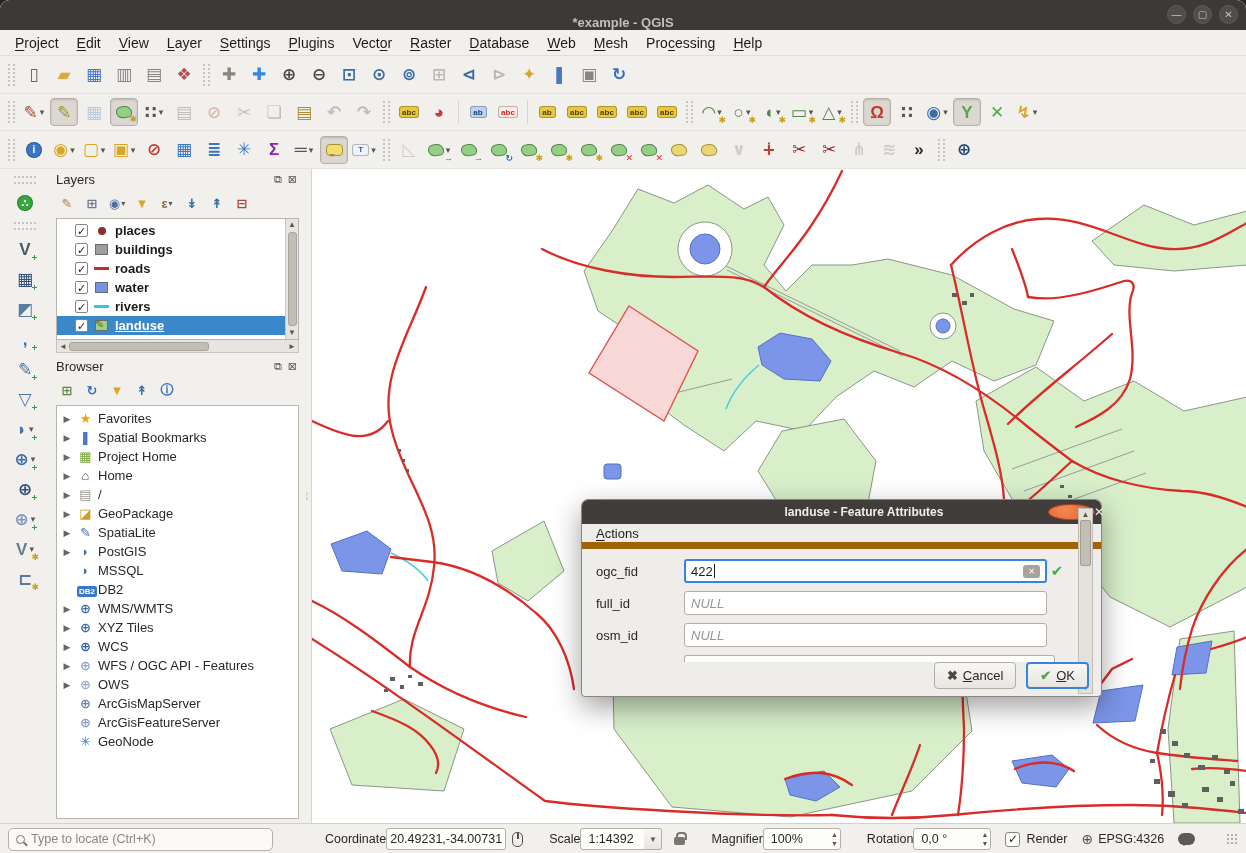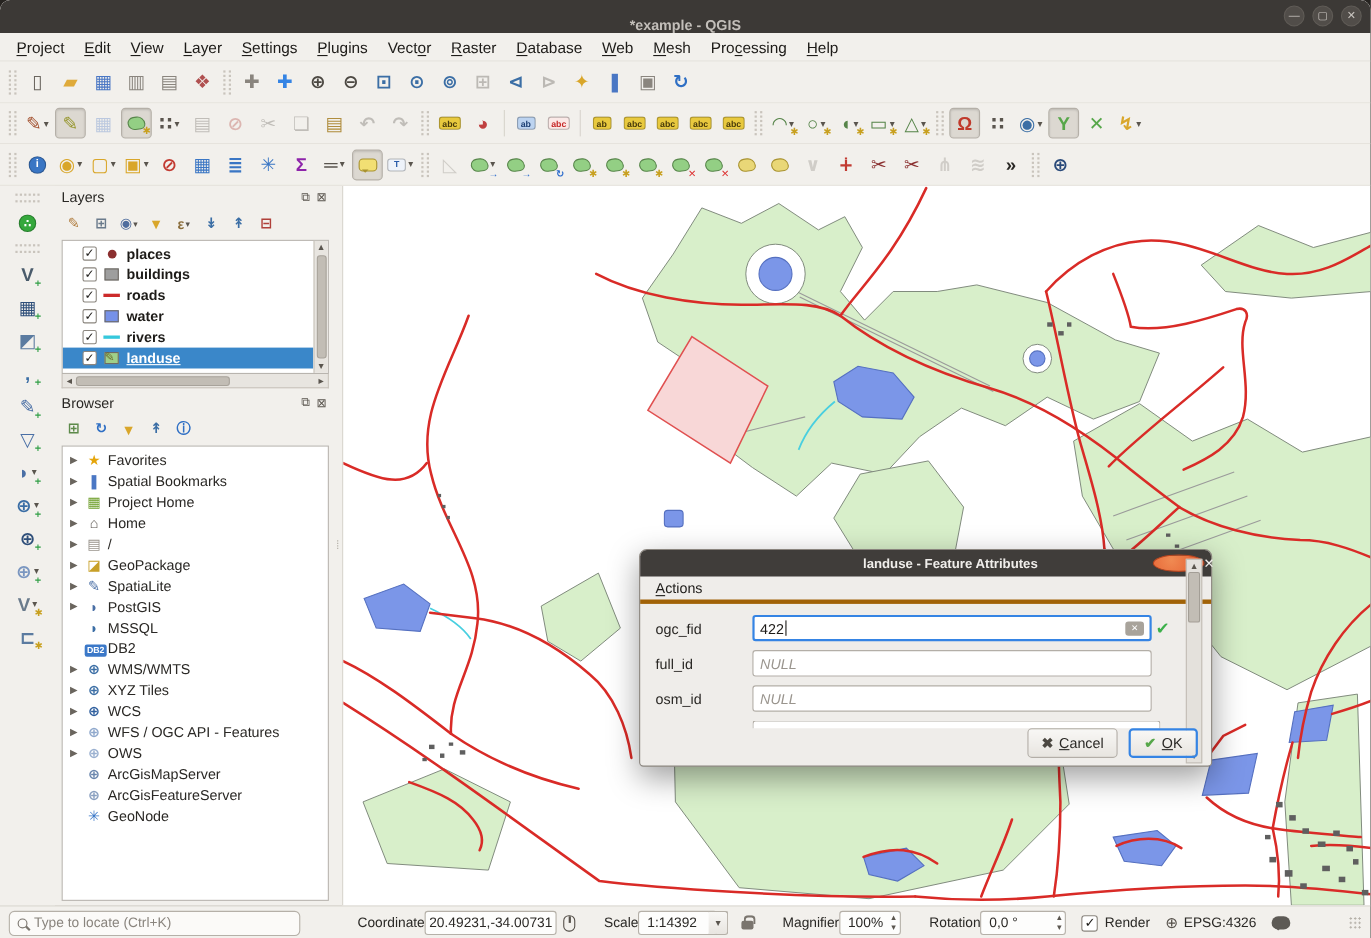--- a/index.html
+++ b/index.html
@@ -95,21 +95,21 @@
   .map{flex:1;position:relative;background:#fff;border-left:1px solid #d8d4cd;overflow:hidden;}
   .map svg{display:block;}
   
   .dlg{position:absolute;left:269px;top:330px;width:521px;height:198px;background:#efedea;
        border:1px solid #8a857e;border-radius:7px 7px 4px 4px;box-shadow:0 10px 28px rgba(0,0,0,.38);}
   .dlg-title{height:24px;background:#403d3a;border-radius:6px 6px 0 0;display:flex;align-items:center;justify-content:center;position:relative;}
   .dlg-title span{color:#f0eeeb;font-size:12px;font-weight:bold;padding-left:45px;}
   .dlg-close{position:absolute;right:6px;top:4px;width:16px;height:16px;border-radius:50%;
              background:radial-gradient(circle at 35% 30%,#f08a52,#e2572b);border:1px solid #b5441f;
              color:#7a1f12;font-size:10px;font-weight:bold;line-height:14px;text-align:center;}
-  .dlg-menu{height:25px;display:flex;align-items:center;padding:0 10px;border-bottom:4px solid #a16207;}
+  .dlg-menu{height:25px;display:flex;align-items:center;padding:0 10px;border-bottom:7px solid #a16207;}
   .dlg-menu .mi{padding:2px 4px;font-size:13px;}
   .dlg-body{position:relative;height:113px;padding:10px 34px 0 14px;overflow:hidden;}
   .frow{display:flex;align-items:center;margin-bottom:8px;}
   .frow .flabel{width:88px;font-size:13px;color:#2a2825;}
   .finput{flex:1;height:24px;background:#fff;border:1px solid #b3aea7;border-radius:3px;
           display:flex;align-items:center;padding:0 6px;font-size:13px;color:#1d1b18;position:relative;}
   .finput.focused{border:2px solid #3584e4;padding:0 5px;}
   .finput .ph{color:#9a958e;font-style:italic;}
   .caret{display:inline-block;width:1px;height:14px;background:#1d1b18;margin-left:1px;}
   .fclear{position:absolute;right:5px;top:4px;width:17px;height:13px;background:#a8a39b;border-radius:3px;
@@ -928,21 +928,21 @@
       <span>Type to locate (Ctrl+K)</span>
     </div>
     <span class="slabel" style="margin-left:52px;">Coordinate</span>
     <span class="sbox" style="width:120px;justify-content:center;">20.49231,-34.00731</span>
     <span class="mouseico"></span>
     <span class="slabel">Scale</span>
     <span class="sbox" style="width:72px;">1:14392</span>
     <span class="combo-dd" style="margin-left:-8px;">▼</span>
     <span class="lockico"></span>
     <span class="slabel">Magnifier</span>
-    <span class="sbox spin" style="width:56px;">
+    <span class="sbox spin" style="width:78px;">
       <span>100%</span>
       <span class="spinbtns">
           <span>▲</span>
           <span>▼</span>
         </span>
     </span>
     <span class="slabel">Rotation</span>
     <span class="sbox spin" style="width:78px;">
       <span>0,0 °</span>
       <span class="spinbtns">

